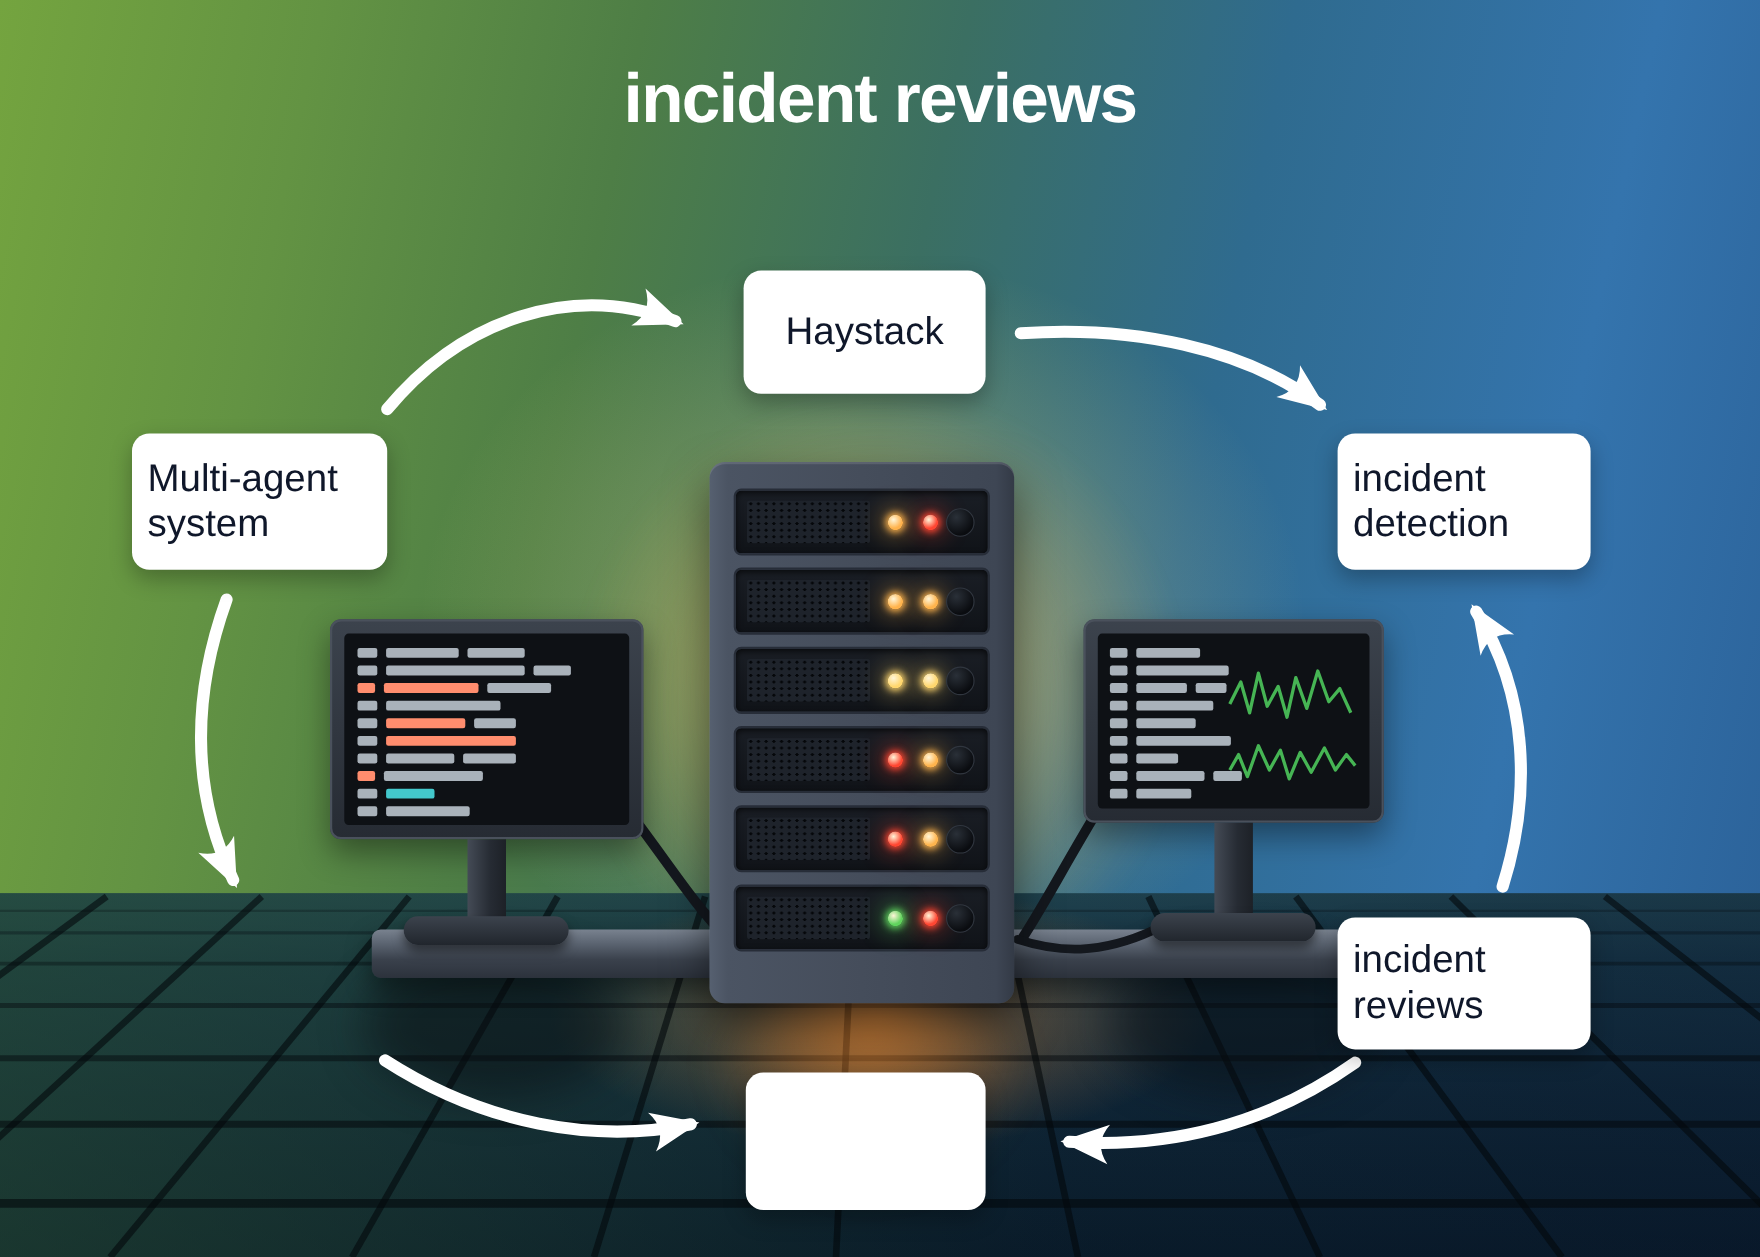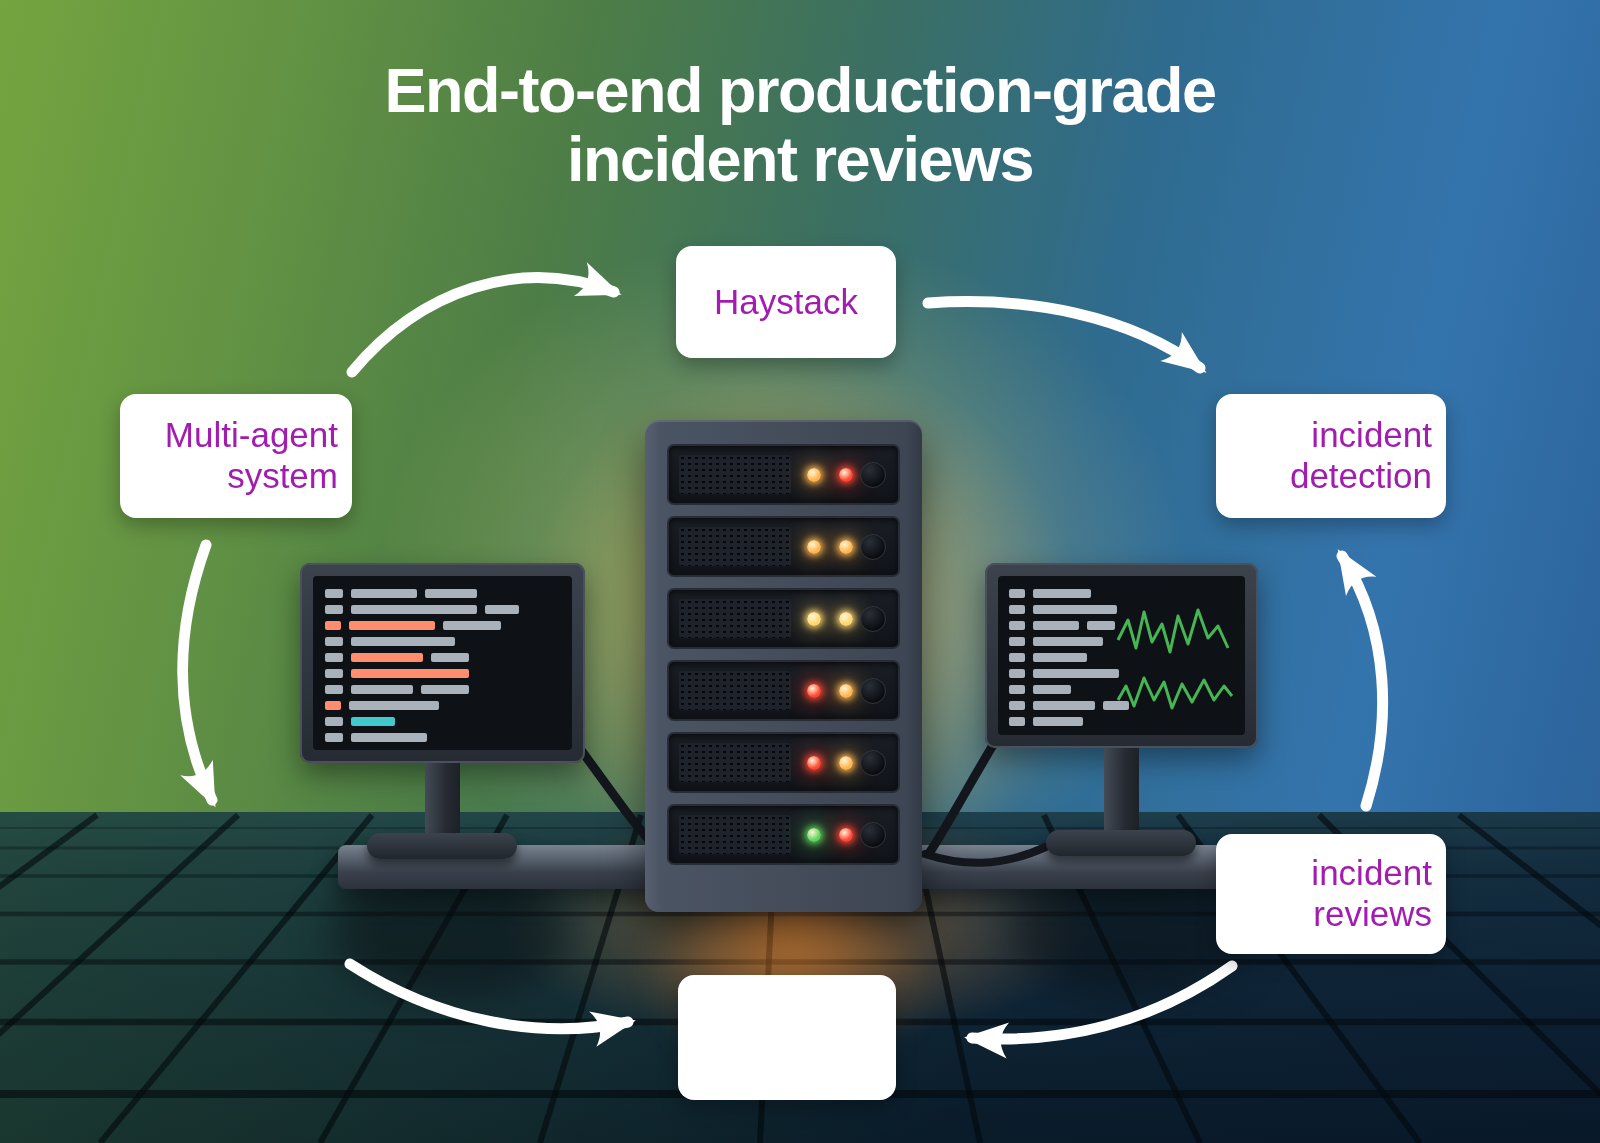--- a/index.html
+++ b/index.html
@@ -67,21 +67,21 @@
   .led{position:absolute;top:50%;transform:translateY(-50%);width:14px;height:14px;border-radius:50%;}
   .led1{left:138px;}.led2{left:170px;}
   .knob{position:absolute;right:12px;top:50%;transform:translateY(-50%);width:24px;height:24px;border-radius:50%;
     background:radial-gradient(circle at 35% 30%,#2a3038,#0a0c10 70%);border:1px solid #30363f;}
   
   .arrows{position:absolute;left:0;top:0;width:1600px;height:1143px;pointer-events:none;}
   .arrow-path{fill:none;stroke:#ffffff;stroke-width:11;stroke-linecap:round;}
   .cable{fill:none;stroke:#14181e;stroke-linecap:round;}
   
   .node{position:absolute;background:#ffffff;border-radius:16px;display:flex;align-items:center;justify-content:center;
-    text-align:right;color:#a21caf;font-size:35px;font-weight:500;line-height:1.17;
+    text-align:left;color:#0f172a;font-size:35px;font-weight:500;line-height:1.17;
     box-shadow:0 8px 20px rgba(0,0,0,0.28);padding:6px 14px;box-sizing:border-box;}
   .n-haystack{left:676px;top:246px;width:220px;height:112px;}
   .n-multi{left:120px;top:394px;width:232px;height:124px;}
   .n-detect{left:1216px;top:394px;width:230px;height:124px;}
   .n-metrics{left:115px;top:833px;width:238px;height:120px;}
   .n-reviews{left:1216px;top:834px;width:230px;height:120px;}
   .n-bottom{left:678px;top:975px;width:218px;height:125px;}
 </style>
 </head>
 <body>
@@ -303,17 +303,16 @@
     <span>incident detection</span>
   </div>
   <div class="node n-reviews">
     <span>incident reviews</span>
   </div>
   <div class="node n-bottom">
     <span></span>
   </div>
 
   <div class="title">
-    <div>End-to-end production-grade</div>
     <div>incident reviews</div>
   </div>
 
 </div>
 
 </body></html>

